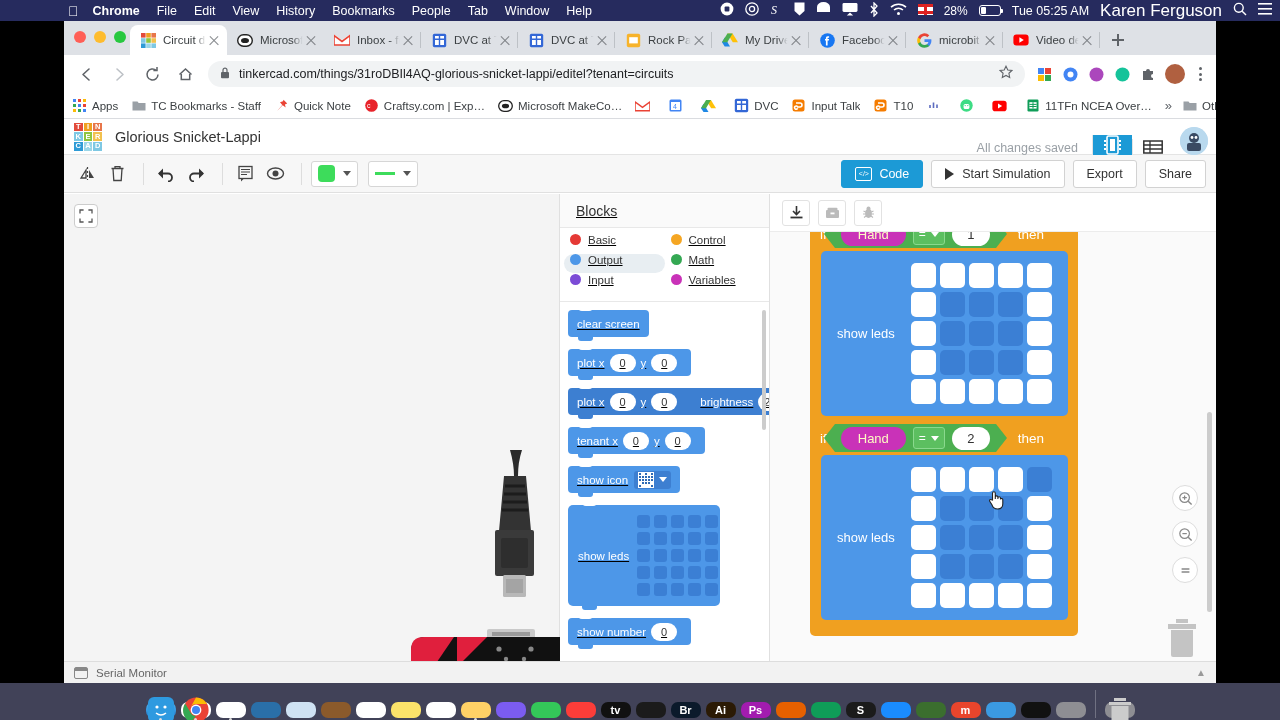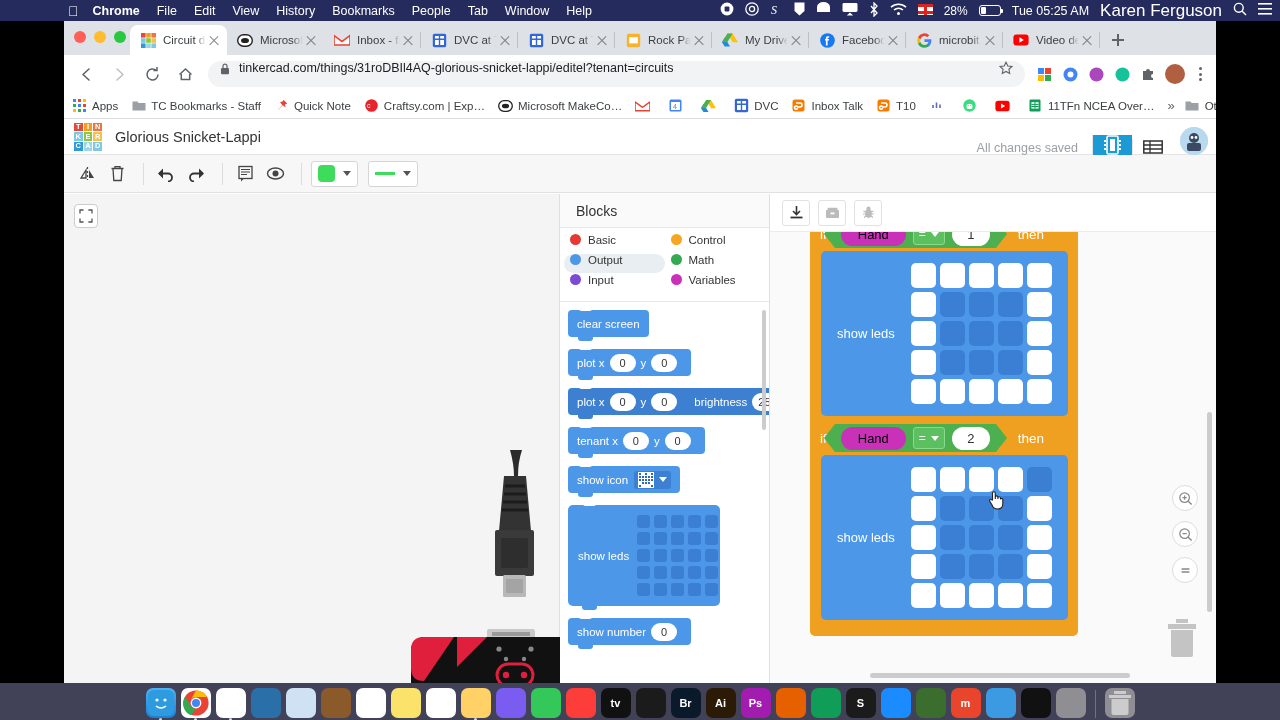--- a/index.html
+++ b/index.html
@@ -36,21 +36,21 @@
   .tab .tclose::before{transform:rotate(45deg);}.tab .tclose::after{transform:rotate(-45deg);}
   .tab .sep{position:absolute;right:0;top:7px;height:16px;width:1px;background:#bdc1c6;}
   .newtab{width:28px;height:28px;margin-left:4px;margin-bottom:1px;position:relative;}
   .newtab::before,.newtab::after{content:"";position:absolute;background:#5f6368;}
   .newtab::before{left:8px;top:13.2px;width:12px;height:1.6px;}
   .newtab::after{left:13.2px;top:8px;width:1.6px;height:12px;}
 
   .toolbar{height:38px;background:#fff;display:flex;align-items:center;padding:0 8px;}
   .navbtn{width:28px;height:28px;margin-right:5px;display:flex;align-items:center;justify-content:center;color:#5f6368;}
   .navbtn svg{display:block;}
-  .omnibox{flex:1;height:26px;background:#f1f3f4;border-radius:13px;display:flex;align-items:flex-start;padding:0 12px;margin:0 6px 0 4px;}
+  .omnibox{flex:1;height:26px;background:#f1f3f4;border-radius:13px;display:flex;align-items:center;padding:0 12px;margin:0 6px 0 4px;}
   .omnibox .lock{margin-right:9px;flex:0 0 10px;}
   .omnibox .url{font-size:12.5px;color:#202124;white-space:nowrap;overflow:hidden;}
   .omnibox .star{margin-left:auto;flex:0 0 14px;}
   .tbicons{display:flex;align-items:center;gap:7px;padding-left:4px;}
   .tbicons .ti{width:19px;height:19px;border-radius:3px;display:flex;align-items:center;justify-content:center;font-size:11px;color:#fff;}
   .avatar-chrome{width:20px;height:20px;border-radius:50%;background:#b06040;}
   .kebab{width:16px;display:flex;flex-direction:column;align-items:center;gap:2.4px;}
   .kebab i{width:3px;height:3px;border-radius:50%;background:#5f6368;display:block;}
 
   .bookbar{height:26px;background:#fff;display:flex;align-items:center;padding:0 8px;border-bottom:1px solid #dadce0;font-size:11.5px;color:#3c4043;}
@@ -84,21 +84,21 @@
   .btn{height:28px;border:1px solid #d2d2d2;background:#fff;border-radius:3px;display:flex;align-items:center;padding:0 13px;font-size:12.5px;color:#333;}
   .btn.primary{background:#1c9ad6;border-color:#1c9ad6;color:#fff;}
   .btn .play{width:0;height:0;border-left:9px solid #333;border-top:6px solid transparent;border-bottom:6px solid transparent;margin-right:8px;}
   .codeicon{width:17px;height:14px;border:1.6px solid #fff;border-radius:2px;margin-right:7px;position:relative;font-size:7px;display:flex;align-items:center;justify-content:center;color:#fff;}
 
   .workarea{position:absolute;left:0;top:75px;width:1152px;height:489px;display:flex;background:#fff;}
   .canvas3d{width:496px;position:relative;background:#f4f4f4;border-right:1px solid #e0e0e0;}
   .fitbtn{position:absolute;left:10px;top:10px;width:24px;height:24px;border:1px solid #ccc;border-radius:4px;background:#fff;display:flex;align-items:center;justify-content:center;}
 
   
-  .palette{width:210px;background:#fafafa;border-right:1px solid #e0e0e0;display:flex;flex-direction:column;position:relative;}
+  .palette{width:210px;background:#fafafa;border-right:1px solid #e0e0e0;display:flex;flex-direction:column;position:relative;text-decoration:underline;}
   .pal-title{height:34px;display:flex;align-items:center;padding-left:16px;font-size:14px;color:#333;border-bottom:1px solid #e8e8e8;background:#fafafa;}
   .cats{padding:6px 4px 8px 4px;display:grid;grid-template-columns:1fr 1fr;gap:1px 0;background:#fff;border-bottom:1px solid #e8e8e8;}
   .cat{display:flex;align-items:flex-start;height:19px;padding:0 6px;font-size:11.5px;color:#333;border-radius:10px;}
   .cat.sel{background:#e8eef2;}
   .cat .dot{width:11px;height:11px;border-radius:50%;margin-right:7px;flex:0 0 11px;}
   .blocklist{flex:1;overflow:hidden;position:relative;padding:8px 0 0 8px;background:#fff;}
   .blk{background:#4d97e8;color:#fff;border-radius:4px;display:flex;align-items:center;padding:0 9px;height:27px;font-size:11.5px;margin-bottom:12px;width:max-content;position:relative;}
   .blk.hl{background:#3d7fd1;}
   .oval{background:#fff;color:#333;border-radius:10px;height:18px;min-width:26px;display:flex;align-items:center;justify-content:center;font-size:11px;margin:0 5px;padding:0 6px;}
   .blk .lbl{white-space:nowrap;}
@@ -121,21 +121,21 @@
   .selector{margin-left:auto;width:164px;height:28px;border:1px solid #d8d8d8;border-radius:3px;display:flex;align-items:center;padding:0 10px;font-size:12.5px;color:#333;background:#fff;}
   .selector .caret{margin-left:auto;}
   .cdiv{position:absolute;left:0;top:38px;right:0;bottom:0;background:#fafafa;overflow:hidden;}
   .cworkspace{position:absolute;left:0;top:0;width:100%;height:100%;}
 
   .ifblk{position:absolute;background:#f0a020;border-radius:5px;}
   .ifhdr{height:34px;display:flex;align-items:center;padding-left:10px;color:#fff;font-size:13.5px;}
   .hexcond{background:#4caf50;height:28px;display:flex;align-items:center;padding:0 6px;margin:0 8px;position:relative;}
   .hexcond::before{content:"";position:absolute;left:-11px;top:0;border-top:14px solid transparent;border-bottom:14px solid transparent;border-right:11px solid #4caf50;}
   .hexcond::after{content:"";position:absolute;right:-11px;top:0;border-top:14px solid transparent;border-bottom:14px solid transparent;border-left:11px solid #4caf50;}
-  .varpill{background:#c932b8;color:#000000;border-radius:13px;height:23px;display:flex;align-items:center;padding:0 17px;font-size:13px;}
+  .varpill{background:#c932b8;color:#fef9c3;border-radius:13px;height:23px;display:flex;align-items:center;padding:0 17px;font-size:13px;}
   .opbox{background:#5cbf60;border:1.4px solid #8ad98d;border-radius:3px;height:22px;display:flex;align-items:center;padding:0 5px;margin:0 7px;color:#fff;font-size:12px;}
   .opbox .dn{margin-left:5px;width:0;height:0;border-left:4px solid transparent;border-right:4px solid transparent;border-top:5px solid #fff;}
   .numpill{background:#fff;color:#333;border-radius:13px;height:23px;min-width:38px;display:flex;align-items:center;justify-content:center;font-size:13px;}
   .ifbody{padding:0 0 0 11px;}
   .showleds{background:#4d97e8;border-radius:5px;display:flex;align-items:center;padding:12px 16px;width:max-content;position:relative;}
   .showleds .lbl{color:#fff;font-size:13px;width:74px;}
   .bigled{display:grid;grid-template-columns:repeat(5,25px);grid-template-rows:repeat(5,25px);gap:4px;}
   .bigled i{border-radius:5px;display:block;background:#fff;}
   .bigled i.on{background:#3b7fd4;}
   .iffoot{height:16px;}
@@ -150,21 +150,21 @@
   .serialbar .sm-icon{width:14px;height:12px;border:1.4px solid #888;border-radius:2px;margin-right:8px;position:relative;}
   .serialbar .sm-icon::before{content:"";position:absolute;left:0;top:0;right:0;height:3px;background:#888;}
   .serial-chev{margin-left:auto;color:#999;font-size:10px;}
 
   
   .usb{position:absolute;left:428px;top:256px;}
   .mbit{position:absolute;left:345px;top:435px;}
 
   
   .dock{position:absolute;left:0;bottom:0;width:1280px;height:37px;background:rgba(70,72,95,.92);display:flex;align-items:flex-end;justify-content:center;gap:5px;padding-bottom:2px;}
-  .dock .app{width:30px;height:30px;border-radius:7px;display:flex;align-items:center;justify-content:center;font-size:13px;color:#fff;font-weight:bold;position:relative;}
+  .dock .app{width:30px;height:16px;border-radius:7px;display:flex;align-items:center;justify-content:center;font-size:13px;color:#fff;font-weight:bold;position:relative;}
   .dock .app.run::after{content:"";position:absolute;bottom:-3px;left:50%;margin-left:-1.5px;width:3px;height:3px;border-radius:50%;background:#ddd;}
   .dsep{width:1px;height:28px;background:rgba(255,255,255,.25);margin:0 4px;}
 </style>
 </head>
 <body>
 
 <div class="mac-menubar">
   <span class="apple"></span>
   <span class="mi bold">Chrome</span>
   <span class="mi">File</span>
@@ -527,21 +527,21 @@
         </span>
         <span class="bmlbl">DVC</span>
       </div>
       <div class="bm">
         <span class="bi">
           <svg width="13" height="13" viewBox="0 0 13 13">
             <rect x="0.5" y="0.5" width="12" height="12" rx="2.5" fill="#f57c00"></rect>
             <path d="M4 4h4a2 2 0 1 1 0 4H5.6a1.6 1.6 0 1 0 0 1.2" fill="none" stroke="#fff" stroke-width="1.6"></path>
           </svg>
         </span>
-        <span class="bmlbl">Inbox Talk</span>
+        <span class="bmlbl">Input Talk</span>
       </div>
       <div class="bm">
         <span class="bi">
           <svg width="13" height="13" viewBox="0 0 13 13">
             <rect x="0.5" y="0.5" width="12" height="12" rx="2.5" fill="#f57c00"></rect>
             <path d="M4 4h4a2 2 0 1 1 0 4H5.6a1.6 1.6 0 1 0 0 1.2" fill="none" stroke="#fff" stroke-width="1.6"></path>
           </svg>
         </span>
         <span class="bmlbl">T10</span>
       </div>
@@ -680,20 +680,36 @@
           </svg>
         </span>
       <div class="tbdiv"></div>
       <div class="swatch">
         <span class="chip" id="chip" style="background: rgb(61, 220, 91);"></span>
         <span class="caret"></span>
       </div>
       <div class="swatch">
         <span class="line" id="wline" style="border-top-color: rgb(61, 220, 91);"></span>
         <span class="caret"></span>
+      </div>
+      <div class="tb-right">
+        <div class="btn primary">
+          <span class="codeicon">&lt;/&gt;</span>
+          <span>Code</span>
+        </div>
+        <div class="btn">
+          <span class="play"></span>
+          <span>Start Simulation</span>
+        </div>
+        <div class="btn">
+            <span>Export</span>
+          </div>
+        <div class="btn">
+            <span>Share</span>
+          </div>
       </div>
     </div>
 
     <div class="workarea">
 
       <div class="canvas3d">
         <div class="fitbtn">
           <svg width="14" height="14" viewBox="0 0 14 14">
               <path d="M1 4.6V1h3.6M9.4 1H13v3.6M13 9.4V13H9.4M4.6 13H1V9.4" fill="none" stroke="#555" stroke-width="1.3"></path>
             </svg>
@@ -878,21 +894,21 @@
             <span class="lbl">y</span>
             <span class="oval">0</span>
             <span class="notch"></span>
           </div>
           <div class="blk hl">
             <span class="notchtop"></span>
             <span class="lbl">plot x</span>
             <span class="oval">0</span>
             <span class="lbl">y</span>
             <span class="oval">0</span>
-            <span class="lbl" style="margin-left:12px">brightness</span>
+            <span class="lbl" style="margin-left:18px">brightness</span>
             <span class="oval">255</span>
             <span class="notch"></span>
           </div>
           <div class="blk">
             <span class="notchtop"></span>
             <span class="lbl">tenant x</span>
             <span class="oval">0</span>
             <span class="lbl">y</span>
             <span class="oval">0</span>
             <span class="notch"></span>
@@ -1126,20 +1142,25 @@
           </div>
           <div class="codescroll-v"></div>
           <div class="codescroll-h"></div>
         <div class="handcursor" style="left: 218px; top: 258px;"><svg width="16" height="20" viewBox="0 0 16 20">
                 <path d="M4.5 10V3.2a1.4 1.4 0 0 1 2.8 0V9V7.2a1.3 1.3 0 0 1 2.6 0V9V8a1.3 1.3 0 0 1 2.6 0v1.2a1.2 1.2 0 0 1 2.3.5v4.1c0 3-2 5.2-5 5.2-3.4 0-5.3-2-5.9-4.4L1.6 11c-.4-1 .9-2 1.8-1.2z" fill="#fff" stroke="#222" stroke-width="1.1"></path>
               </svg></div>
           </div>
       </div>
     </div>
 
+    <div class="serialbar">
+      <span class="sm-icon"></span>
+      <span>Serial Monitor</span>
+      <span class="serial-chev">▲</span>
+    </div>
 
   </div>
 </div>
 
 <div class="dock" id="dock">
     <div class="app run" style="background: linear-gradient(rgb(79, 179, 240), rgb(31, 127, 208)); font-size: 11px;">
       <svg width="26" height="26" viewBox="0 0 26 26">
         <rect width="26" height="26" rx="6" fill="#2e9ae0"></rect>
         <circle cx="9" cy="10" r="1.6" fill="#fff"></circle>
         <circle cx="17" cy="10" r="1.6" fill="#fff"></circle>

